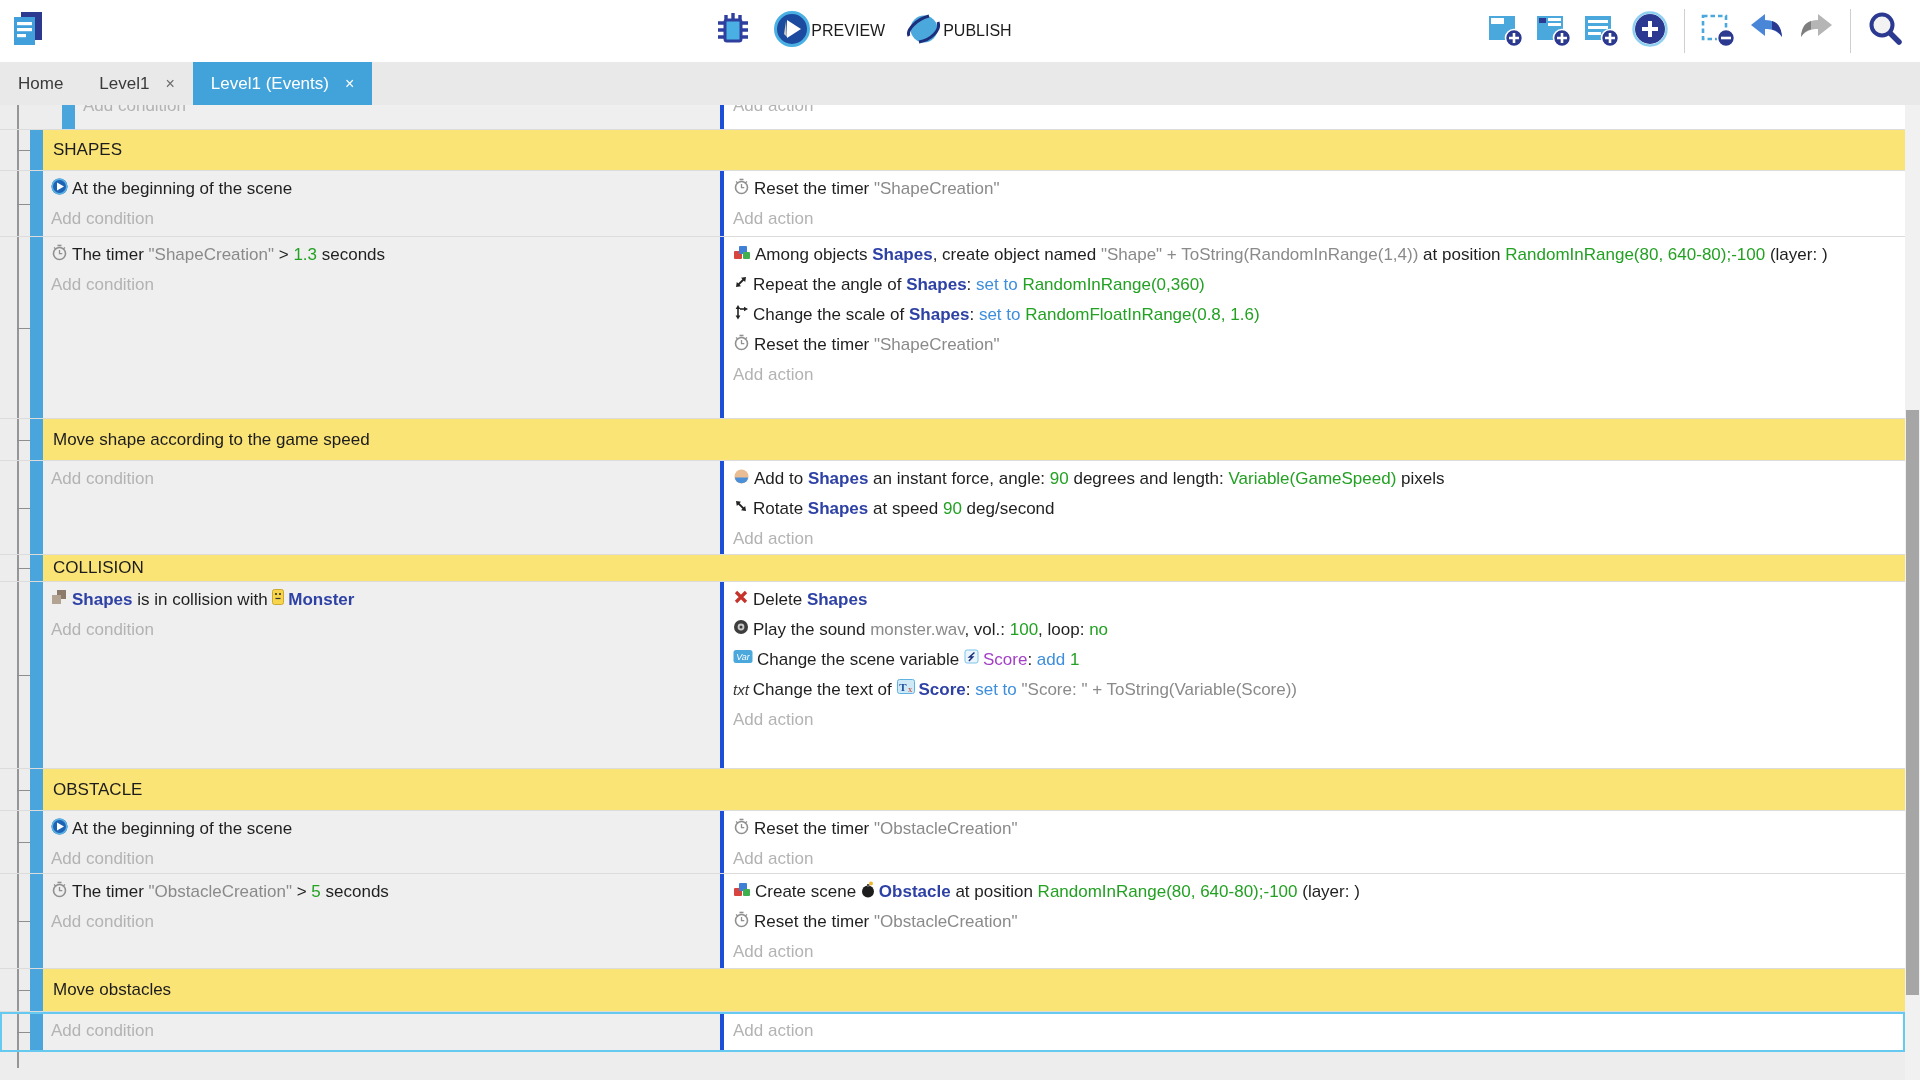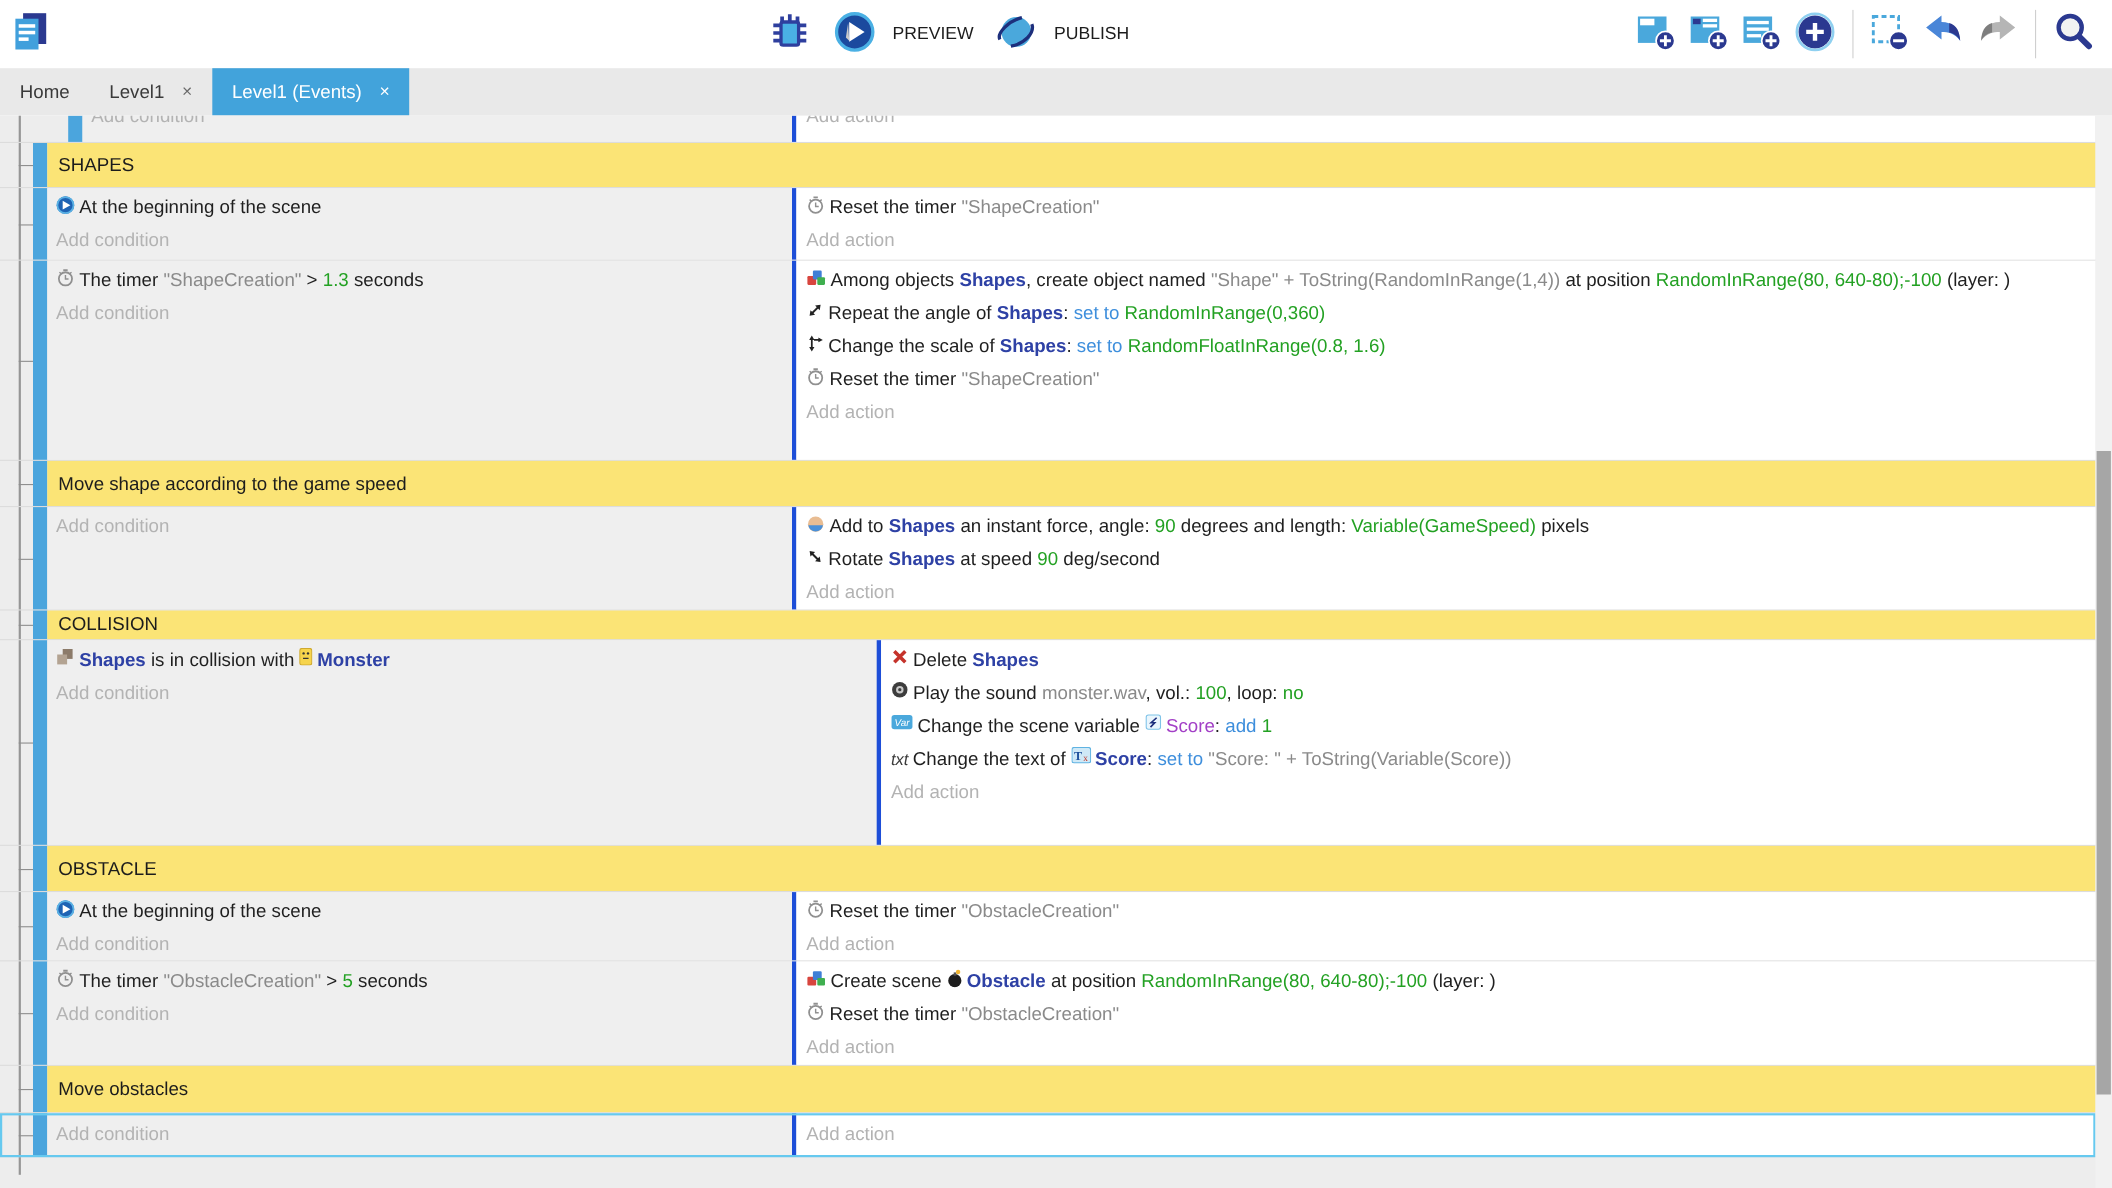--- a/index.html
+++ b/index.html
@@ -3,21 +3,21 @@
 <meta charset="utf-8">
 <style>
   html,body{margin:0;padding:0;}
   body{width:1920px;height:1080px;overflow:hidden;background:#fff;
        font-family:"Liberation Sans",sans-serif;color:#1f1f1f;}
 
   
   .toolbar{height:62px;display:flex;align-items:center;background:#fff;}
   .tb-left{width:230px;padding-left:8px;display:flex;align-items:center;}
   .tb-center{flex:1;display:flex;align-items:center;justify-content:center;gap:20px;}
-  .tb-btn{display:flex;align-items:center;gap:15px;font-size:16px;color:#1c1c1c;}
+  .tb-btn{display:flex;align-items:center;gap:0;font-size:16px;color:#1c1c1c;}
   .tb-right{display:flex;align-items:center;gap:11px;padding-right:16px;}
   .tb-sep{width:1px;height:44px;background:#cfcfcf;margin:0 4px;}
   .tbi{display:block;}
 
   
   .tabbar{height:43px;background:#e9e9e9;display:flex;align-items:stretch;font-size:17px;}
   .tab{display:flex;align-items:center;gap:16px;padding:0 18px;color:#3a3a3a;}
   .tab .x{color:#6a6a6a;font-size:16px;}
   .tab.active{background:#42a3db;color:#fff;}
   .tab.active .x{color:#fff;}
@@ -303,21 +303,21 @@
       <div class="gut tick"></div>
       <div class="bar"></div>
       <div class="cbody">COLLISION</div>
     </div>
 
     <div class="row" style="height:187px">
       <div class="gut tick"></div>
       <div class="bar"></div>
       <div class="rep-body">
         <div class="rep-cols">
-          <div class="cond" style="width:758px">
+          <div class="cond" style="width:681px">
             <div class="line"><span class="ic"><svg width="17" height="16" viewBox="0 0 17 16">
                     <rect x="6" y="1" width="9" height="9" fill="#8c7b6a"></rect>
                     <rect x="1" y="6" width="9" height="9" fill="#b3a392"></rect>
                   </svg></span><span class="sg-obj">Shapes</span><span class="sg-k"> is in collision with </span><span class="ic"><svg width="12" height="16" viewBox="0 0 12 16">
                     <rect x="0.5" y="0.5" width="11" height="15" rx="2" fill="#f6d44c" stroke="#cfa92f"></rect>
                     <circle cx="4" cy="5" r="1.1" fill="#333"></circle>
                     <circle cx="8" cy="5" r="1.1" fill="#333"></circle>
                     <path d="M3.5 9.5 h5" stroke="#333" stroke-width="1.2"></path>
                   </svg></span><span class="sg-obj">Monster</span></div>
             <div class="line ph">Add condition</div>

